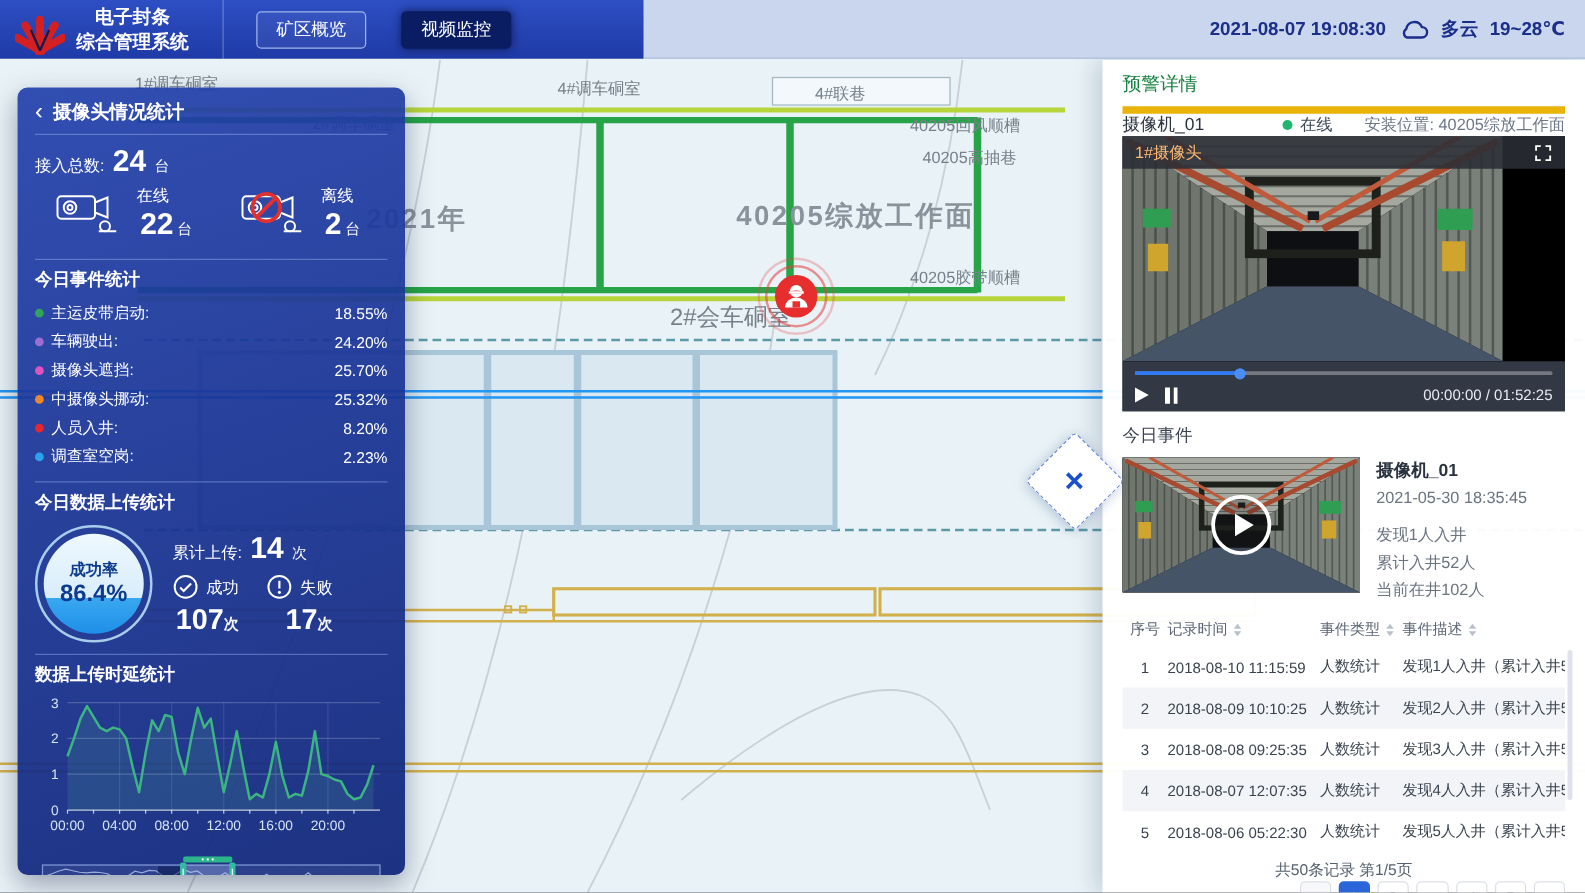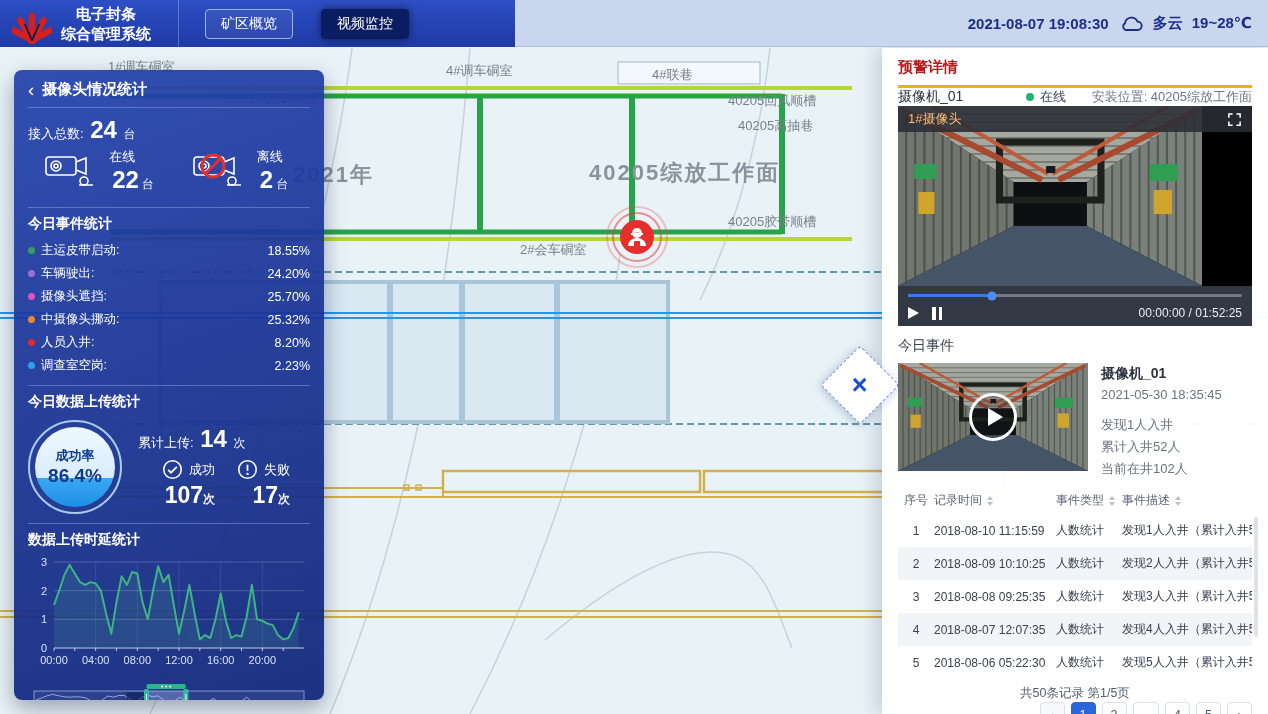--- a/index.html
+++ b/index.html
@@ -47,37 +47,37 @@
   .legend-dot { width:7px; height:7px; border-radius:50%; flex:none; }
   .legend-val { margin-left:auto; }
   .lp-upload { display:flex; align-items:center; gap:16px; margin:9px 0 4px; }
   .gauge { width:94px; height:94px; border-radius:50%; border:2px solid rgba(190,230,250,.85); padding:5px; flex:none; }
   .gauge-inner { width:100%; height:100%; border-radius:50%; display:flex; flex-direction:column; align-items:center; justify-content:center;
     background:linear-gradient(to top,#1e8fe8 0%,#3aa8f0 36%,#d9edfb 36%,#eef8fe 100%); color:#0d3b8e; }
   .gauge-inner .g1 { font-size:13px; font-weight:bold; }
   .gauge-inner .g2 { font-size:19px; font-weight:bold; }
   .upload-right { flex:1; }
   .cum { font-size:13px; margin-bottom:6px; }
-  .sf-row { display:flex; gap:22px;margin-left:24px; }
+  .sf-row { display:flex; gap:22px; }
   .sf-head { display:flex; align-items:center; gap:6px; font-size:13px; }
   .sf-num { font-size:23px; font-weight:bold; margin-top:2px;text-align:right; }
   .chart-wrap { margin-top:5px; }
   .lp-scroll { margin-top:5px; height:8px; background:rgba(205,222,248,.32); border-radius:4px; position:relative; }
 
   
   .diamond { position:absolute; left:832px; top:357px; width:56px; height:56px; z-index:26; background:#fff;
     border:1px dashed #6f8cd6; border-radius:4px; transform:rotate(45deg); display:flex; align-items:center; justify-content:center;
     box-shadow:0 2px 10px rgba(30,60,130,.28); cursor:pointer; }
   .diamond span { transform:rotate(-45deg); color:#1a4fd0; font-size:27px; font-weight:bold; line-height:1; }
 
   
   .right-panel { position:absolute; left:882px; top:48px; width:386px; height:666px; z-index:20;
     background:rgba(255,255,255,.97); box-shadow:-6px 0 18px rgba(20,40,90,.18);
     padding:10px 16px; display:flex; flex-direction:column; }
-  .rp-title { color:#b91c1c; font-weight:bold; font-size:15px; padding-bottom:8px; border-bottom:3px solid #eab308; }
+  .rp-title { color:#15803d; font-weight:normal; font-size:15px; padding-bottom:8px; border-bottom:6px solid #eab308; }
   .rp-cam-row { display:flex; align-items:center; height:36px; font-size:13px; color:#3c4656; }
   .rp-cam-name { font-size:14px; color:#2b3340; width:128px; }
   .dot { width:8px; height:8px; border-radius:50%; background:#21b573; margin-right:6px; }
   .rp-install { margin-left:auto; color:#6d7786; }
   .player { height:220px; position:relative; background:#000; flex:none; }
   .player-head { position:absolute; top:0; left:0; right:0; height:26px; background:rgba(42,46,54,.88); z-index:3;
     display:flex; align-items:center; padding:0 10px; color:#fdba74; font-size:13px; }
   .fullscreen { margin-left:auto; cursor:pointer; display:flex; }
   .player-body { position:absolute; top:0; left:0; right:0; bottom:40px; display:flex; overflow:hidden; }
   .tunnel-box { width:86%; position:relative; }
@@ -179,21 +179,21 @@
   <div id="mapLabels">
       <div class="map-label" style="left: 108px; top: 58px; font-size: 13px;">1#调车硐室</div>
       <div class="map-label" style="left: 250px; top: 90px; font-size: 13px;">2#调车硐室</div>
       <div class="map-label" style="left: 446px; top: 62px; font-size: 13px;">4#调车硐室</div>
       <div class="map-label" style="left: 652px; top: 66px; font-size: 13px;">4#联巷</div>
       <div class="map-label" style="left: 728px; top: 92px; font-size: 13px;">40205回风顺槽</div>
       <div class="map-label" style="left: 738px; top: 117px; font-size: 13px;">40205高抽巷</div>
       <div class="map-label big" style="left: 290px; top: 160px; font-size: 22px;">2021年</div>
       <div class="map-label big" style="left: 586px; top: 158px; font-size: 22px;">40205综放工作面</div>
       <div class="map-label" style="left: 728px; top: 213px; font-size: 13px;">40205胶带顺槽</div>
-      <div class="map-label" style="left: 520px; top: 241px; font-size: 13px;">2#会车硐室</div>
+      <div class="map-label" style="left: 536px; top: 241px; font-size: 19px;">2#会车硐室</div>
     </div>
 
   <div class="alert-marker">
     <svg viewBox="0 0 64 64">
       <circle cx="32" cy="32" r="30" fill="none" stroke="rgba(230,60,60,.28)" stroke-width="2"></circle>
       <circle cx="32" cy="32" r="24" fill="none" stroke="rgba(230,60,60,.55)" stroke-width="2"></circle>
       <circle cx="32" cy="32" r="17" fill="#e62e2e"></circle>
       <circle cx="32" cy="28" r="5" fill="#fff"></circle>
       <path d="M25 30 a8 5 0 0 1 14 0 z" fill="#e62e2e"></path>
       <path d="M26 29 h12" stroke="#fff" stroke-width="2"></path>

